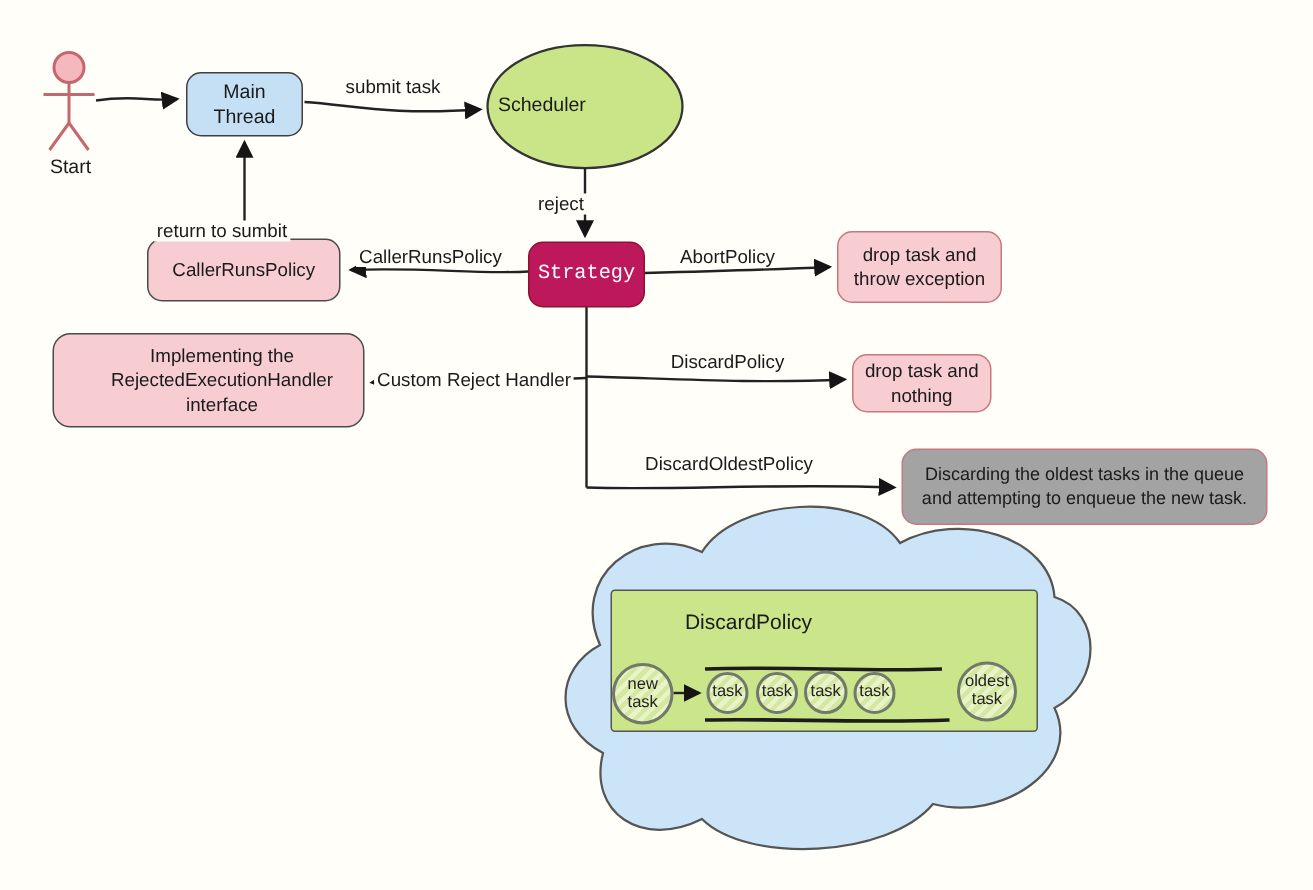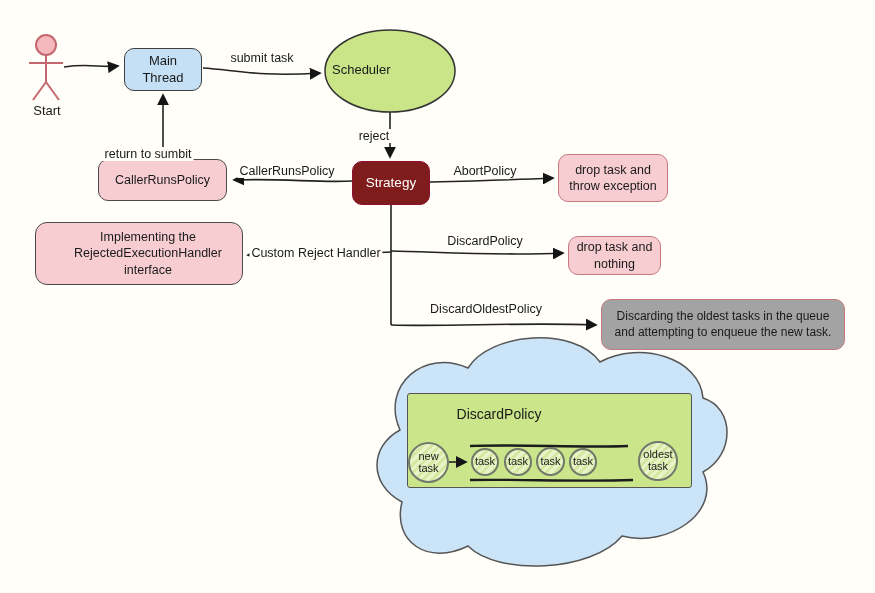--- a/index.html
+++ b/index.html
@@ -7,21 +7,21 @@
           font-family:"Liberation Sans","DejaVu Sans",sans-serif;color:#1a1a1a;}
   svg.layer{position:absolute;left:0;top:0;width:875px;height:593px;}
   .back{z-index:0;}
   .front{z-index:2;}
   .node{position:absolute;display:flex;align-items:center;justify-content:center;text-align:center;
         z-index:3;font-size:12.5px;line-height:1.3;border:1.5px solid #4a4a4a;border-radius:10px;
         white-space:pre-line;box-sizing:border-box;padding:2px;}
   .blue{background:#c5e0f5;border-color:#3f3f3f;}
   .pink{background:#f7cdd2;}
   .rose{border-color:#c5797f;}
-  .crimson{background:#7f1d1d;border-color:#8e1130;color:#ffffff;font-size:13.5px;}
+  .crimson{background:#be185d;border-color:#8e1130;color:#ffffff;font-size:13.5px;font-family:Liberation Mono, monospace;}
   .deep-pink{background:#a3a3a3;}
   .queue-rect{position:absolute;left:407px;top:393px;width:285px;height:95px;background:#cbe58a;
               border:1.5px solid #555;border-radius:3px;z-index:1;box-sizing:border-box;}
   .lbl{position:absolute;z-index:3;font-size:12.5px;white-space:nowrap;transform:translateX(-50%);
        background:#fffef9;padding:0 2px;}
   .qtitle{position:absolute;z-index:3;font-size:14px;white-space:nowrap;transform:translateX(-50%);}
   .qcircle{position:absolute;z-index:3;border-radius:50%;border:2px solid #70796a;
            background:repeating-linear-gradient(135deg,#e9f3c8 0 3px,#d5e8a2 3px 6px);
            display:flex;align-items:center;justify-content:center;text-align:center;
            font-size:11px;line-height:1.05;white-space:pre-line;color:#222;box-sizing:border-box;}

